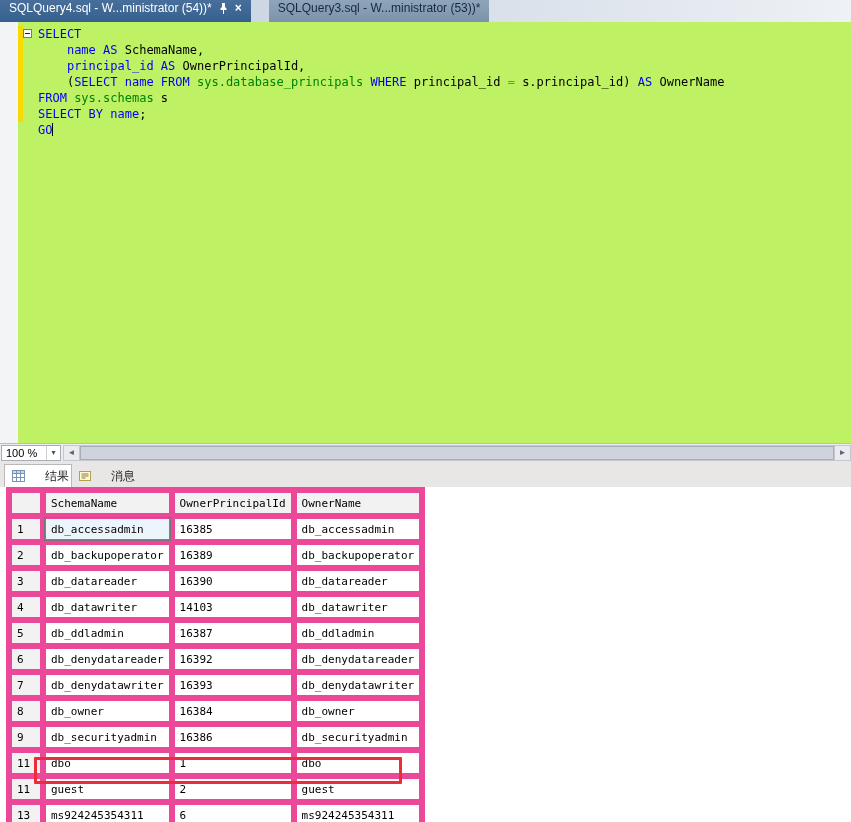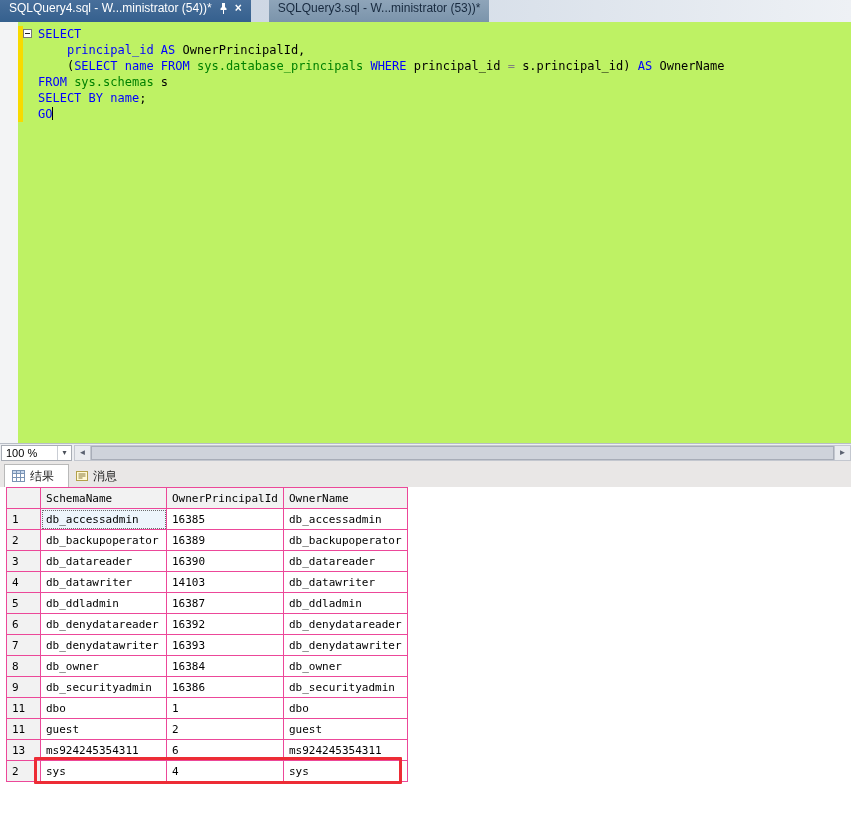--- a/index.html
+++ b/index.html
@@ -28,41 +28,41 @@
   .code-line{height:16px;white-space:pre;}
   .tok-kw{color:#0000ff;}
   .tok-sys{color:#008000;}
   .tok-op{color:#808080;}
   .tok-pl{color:#000000;}
   .caret{display:inline-block;width:1px;height:13px;background:#000;vertical-align:-2px;}
 
   
   .statusrow{height:18px;box-sizing:border-box;display:flex;align-items:center;
              background:#eceef1;border-top:1px solid #b8bdc6;}
-  .zoom{display:flex;align-items:center;box-sizing:border-box;width:71px;height:16px;margin:0 2px 0 1px;
+  .zoom{display:flex;align-items:center;box-sizing:border-box;width:60px;height:16px;margin:0 2px 0 1px;
         background:#fff;border:1px solid #a8adb5;font-size:11px;padding-left:4px;color:#000;}
   .zoom .dd{margin-left:auto;width:13px;text-align:center;font-size:8px;color:#4a4f59;
             border-left:1px solid #c9cdd4;line-height:14px;}
   .hscroll{position:relative;flex:1;height:16px;margin-right:0;background:#e2e4e9;border:1px solid #c3c7cf;box-sizing:border-box;}
   .hscroll .arr{position:absolute;top:0;width:15px;height:14px;text-align:center;font-size:8px;
                 line-height:14px;color:#5a6170;background:#e9ebef;}
   .hscroll .arr.left{left:0;border-right:1px solid #c3c7cf;}
   .hscroll .arr.right{right:0;border-left:1px solid #c3c7cf;}
   .hscroll .thumb{position:absolute;left:16px;right:16px;top:0;height:14px;background:#cfd3db;
                   border:1px solid #a8adb8;box-sizing:border-box;}
 
   
   .rtabs{height:26px;background:#e9e7e6;display:flex;align-items:flex-end;padding-left:4px;box-sizing:border-box;}
-  .rtab{display:inline-flex;align-items:center;gap:5px;height:22px;padding:0 14px 0 7px;
+  .rtab{display:inline-flex;align-items:center;gap:20px;height:22px;padding:0 2px 0 7px;
         font-size:12px;color:#1d1d1d;cursor:default;}
   .rtab.active{background:#fff;border:1px solid #b9b9b9;border-bottom:none;height:23px;box-sizing:border-box;}
 
   .gridwrap{position:relative;background:#fff;height:335px;overflow:hidden;}
   table.grid{border-collapse:collapse;margin-left:6px;table-layout:fixed;}
-  table.grid th,table.grid td{border:1px solid #ec4899;height:20px;padding:0 5px;
+  table.grid th,table.grid td{border:6px solid #ec4899;height:20px;padding:0 5px;
         font-family:"DejaVu Sans Mono",monospace;font-size:11px;font-weight:normal;
         text-align:left;white-space:nowrap;overflow:hidden;color:#000;}
   table.grid th{background:#f2f2f2;}
   td.selected{background:#edf5fc;outline:1px dotted #6b6b6b;outline-offset:-2px;}
   .red-annotation{position:absolute;box-sizing:border-box;border:3px solid #ed2c35;border-radius:1px;
                   left:34px;width:368px;height:27px;pointer-events:none;}
 </style>
 </head>
 <body>
 
@@ -91,20 +91,21 @@
         <div class="change-mark" style="top: 4px;"></div>
         <div class="change-mark" style="top: 20px;"></div>
         <div class="change-mark" style="top: 36px;"></div>
         <div class="change-mark" style="top: 52px;"></div>
         <div class="change-mark" style="top: 68px;"></div>
         <div class="change-mark" style="top: 84px;"></div>
       </div>
     <div class="collapse-box"></div>
     <div class="code" id="code">
         <div class="code-line"><span class="tok-kw">SELECT</span></div>
+        <div class="code-line"><span class="tok-pl">    </span><span class="tok-kw">name</span><span class="tok-pl"> </span><span class="tok-kw">AS</span><span class="tok-pl"> SchemaName,</span></div>
         <div class="code-line"><span class="tok-pl">    </span><span class="tok-kw">principal_id</span><span class="tok-pl"> </span><span class="tok-kw">AS</span><span class="tok-pl"> OwnerPrincipalId,</span></div>
         <div class="code-line"><span class="tok-pl">    (</span><span class="tok-kw">SELECT</span><span class="tok-pl"> </span><span class="tok-kw">name</span><span class="tok-pl"> </span><span class="tok-kw">FROM</span><span class="tok-pl"> </span><span class="tok-sys">sys.database_principals</span><span class="tok-pl"> </span><span class="tok-kw">WHERE</span><span class="tok-pl"> principal_id </span><span class="tok-op">=</span><span class="tok-pl"> s.principal_id) </span><span class="tok-kw">AS</span><span class="tok-pl"> OwnerName</span></div>
         <div class="code-line"><span class="tok-kw">FROM</span><span class="tok-pl"> </span><span class="tok-sys">sys.schemas</span><span class="tok-pl"> s</span></div>
         <div class="code-line"><span class="tok-kw">SELECT BY</span><span class="tok-pl"> </span><span class="tok-kw">name</span><span class="tok-pl">;</span></div>
         <div class="code-line"><span class="tok-kw">GO</span><span class="caret"></span></div>
       </div>
   </div>
 
   <div class="statusrow">
     <div class="zoom">

